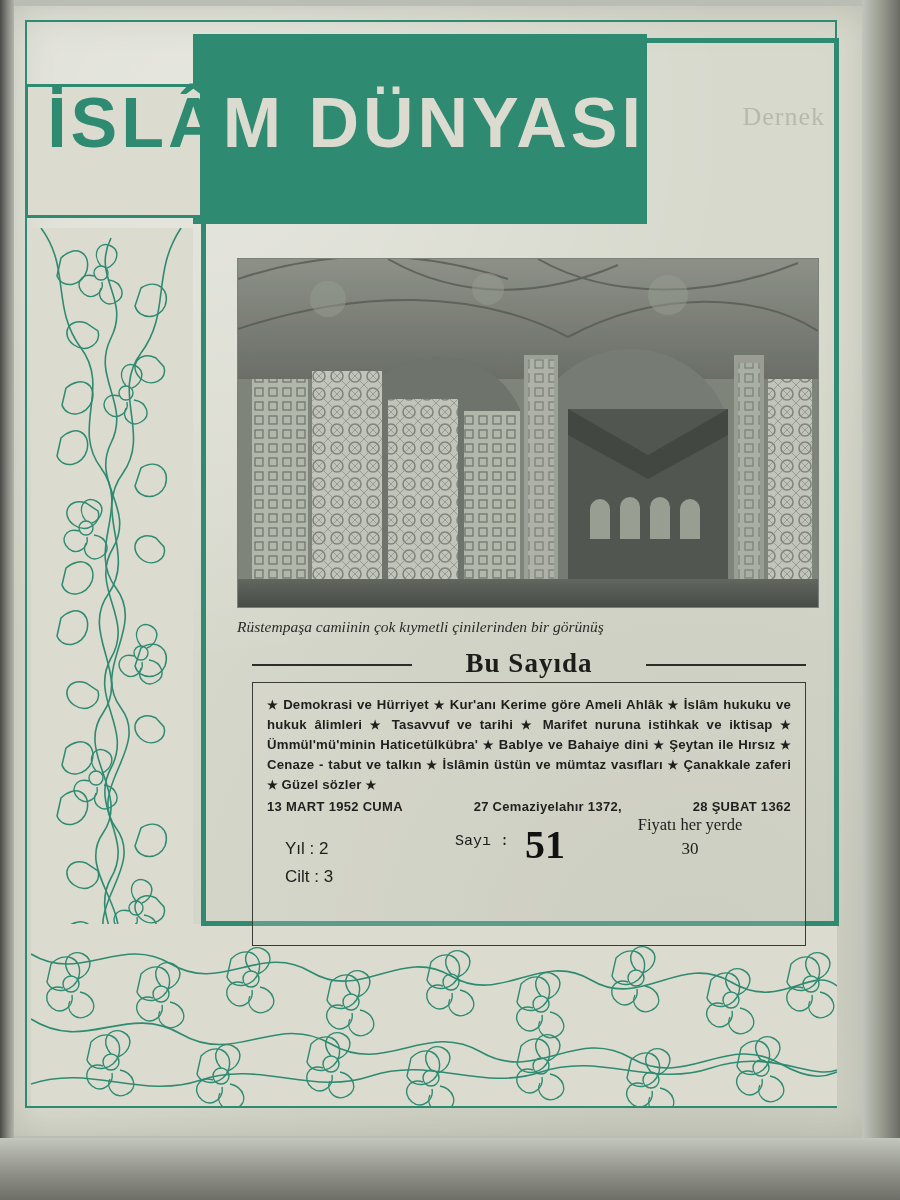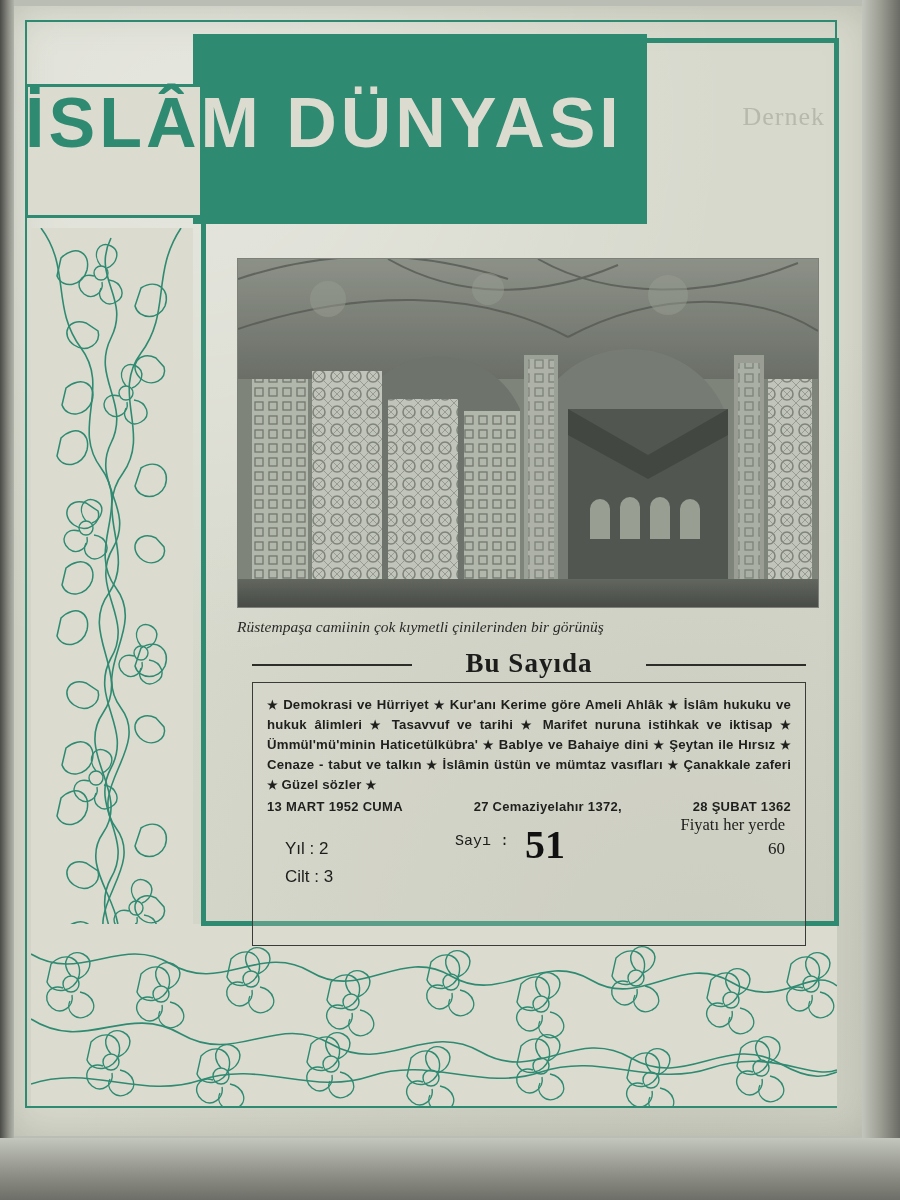--- a/index.html
+++ b/index.html
@@ -103,20 +103,21 @@
     top: 74px;
     width: 620px;
     font-family: "Liberation Sans", sans-serif;
     font-weight: bold;
     font-size: 70px;
     letter-spacing: 4px;
     line-height: 86px;
     color: #dbdccf;
     white-space: nowrap;
     z-index: 6;
+    text-align: right;
   }
   .title-text .dark {
     color: #2f8a72;
   }
 
   
   .ornament-left {
     position: absolute;
     left: 22px;
     top: 222px;
@@ -270,21 +271,21 @@
     left: 258px; top: -10px;
     font-family: "Liberation Serif", serif;
     font-size: 40px;
     font-weight: bold;
     color: #111;
   }
   .issue-right {
     position: absolute;
     right: 6px; top: -18px;
     width: 190px;
-    text-align: right;
+    text-align: center;
     font-family: "Liberation Serif", serif;
     font-size: 16.5px;
     line-height: 24px;
     color: #1d1d1b;
   }
   .issue-right .price-num { font-size: 17px; }
 
   
   .ghost {
     position: absolute;
@@ -485,20 +486,20 @@
 
       <div class="issue-row">
         <div class="issue-left">
           <div>Yıl : 2</div>
           <div>Cilt : 3</div>
         </div>
         <div class="issue-mid">Sayı :</div>
         <div class="issue-number">51</div>
         <div class="issue-right">
           <div>Fiyatı her yerde</div>
-          <div class="price-num">60</div>
+          <div class="price-num">30</div>
         </div>
       </div>
 
     </div>
 
   </div>
 </div>
 
 </body></html>

